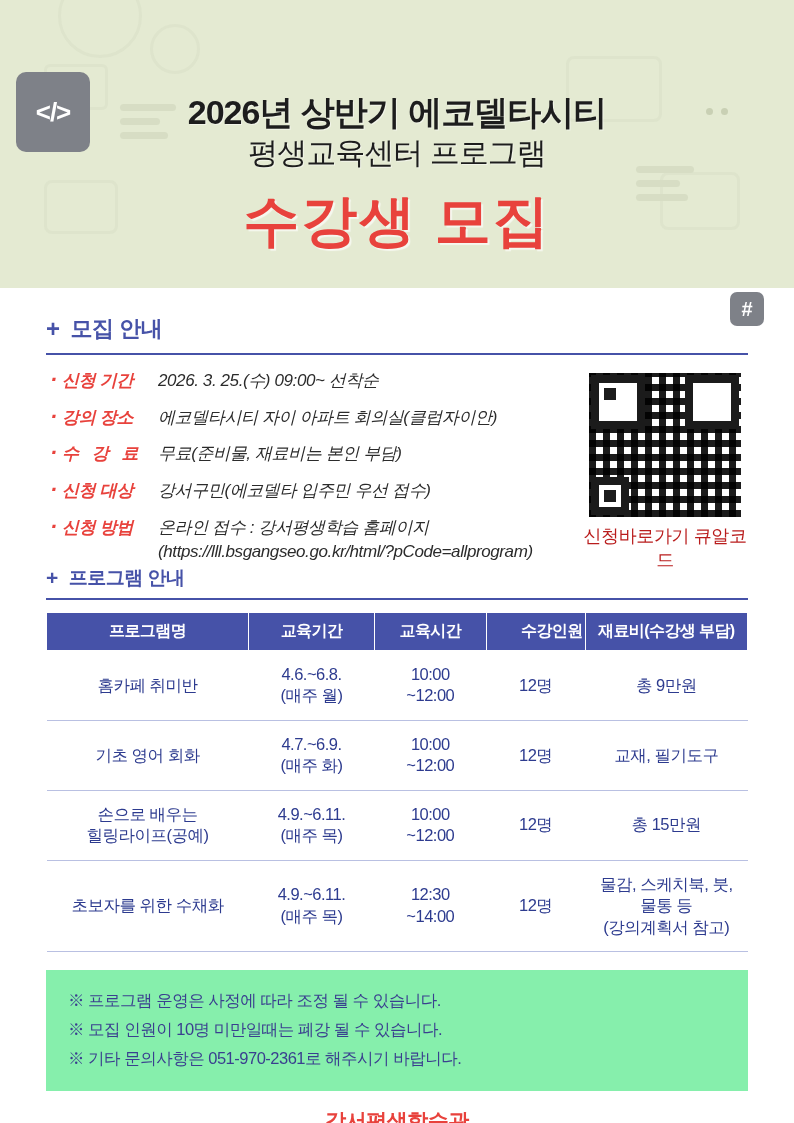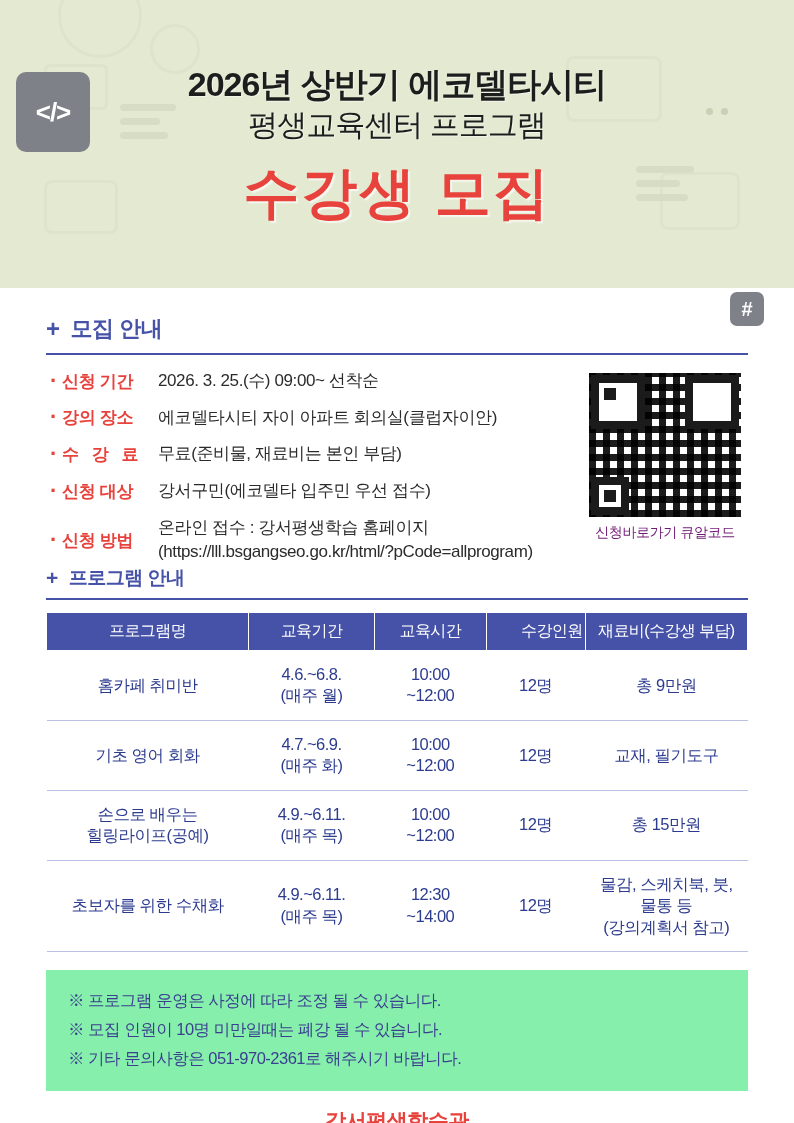--- a/index.html
+++ b/index.html
@@ -62,21 +62,21 @@
     background: #7e8188;
     border-radius: 7px;
     color: #ffffff;
     font-size: 20px; font-weight: bold;
     display: flex; align-items: center; justify-content: center;
     z-index: 4;
   }
 
   .title-block {
     position: relative;
-    padding-top: 64px;
+    padding-top: 92px;
     text-align: center;
     z-index: 3;
   }
   .title-l1 {
     font-size: 34px; font-weight: bold; color: #1d1d1d;
     letter-spacing: -1px; line-height: 1.22;
     text-shadow: 1px 1px 0 rgba(255,255,255,0.5);
   }
   .title-l2 {
     font-size: 30px; font-weight: normal; color: #1d1d1d;
@@ -102,21 +102,21 @@
   .sec-head .plus { color: #4652a8; font-size: 24px; font-weight: bold; }
   .rule {
     border: 0; border-top: 2px solid #4652a8;
     margin: 9px 0 14px 0;
   }
   .rule.thin { border-top: 2px solid #4652a8; margin: 7px 0 12px 0; }
 
   
   .info-area { position: relative; min-height: 196px; }
   .info-list { width: 530px; }
-  .info-row { display: flex; align-items: center; margin-bottom: 12px; }
+  .info-row { display: flex; align-items: flex-start; margin-bottom: 12px; font-style: italic; }
   .info-label {
     color: #e8423c; font-size: 17px; font-weight: bold;
     width: 112px; flex: none; letter-spacing: -0.3px;
     padding-left: 16px; position: relative;
   }
   .info-label::before {
     content: "·"; position: absolute; left: 4px; top: -2px;
     color: #e8423c; font-size: 22px; font-weight: bold;
   }
   .info-label.spaced { letter-spacing: 4px; }
@@ -144,31 +144,31 @@
   .qr-box::before { left: 2px; top: 2px; }
   .qr-box::after { right: 2px; top: 2px; }
   .qr-eye3 {
     position: absolute; left: 2px; bottom: 2px;
     width: 38px; height: 38px;
     border: 8px solid #1b1b1b; background: #fff;
     box-shadow: inset 0 0 0 6px #fff;
   }
   .qr-eye-dot { position: absolute; width: 12px; height: 12px; background: #1b1b1b; }
   .qr-caption {
-    margin-top: 7px; color: #701a75; font-size: 14px; letter-spacing: -0.4px;
+    margin-top: 7px; color: #b91c1c; font-size: 18px; letter-spacing: -0.4px;
   }
 
   
   .prog-table {
     width: 100%; border-collapse: collapse;
     table-layout: fixed;
   }
   .prog-table th {
     background: #4652a8; color: #ffffff;
-    font-size: 16px; font-weight: normal;
+    font-size: 16px; font-weight: bold;
     padding: 8px 2px; letter-spacing: -0.6px;
     border: 1px solid #ffffff;
   }
   .prog-table td {
     text-align: center; color: #2d3b8f;
     font-size: 16.5px; letter-spacing: -0.5px;
     padding: 13px 4px; line-height: 1.3;
     border-bottom: 1px solid #b9c0e2;
   }
   .prog-table tbody tr:first-child td { border-top: none; }

